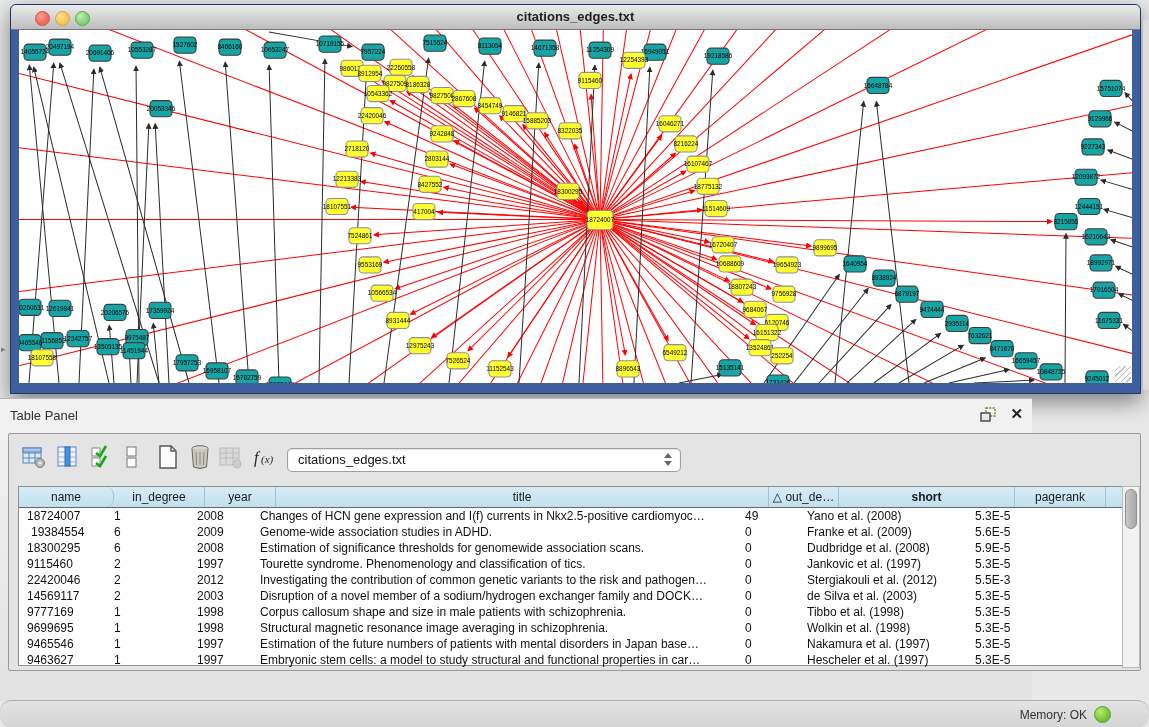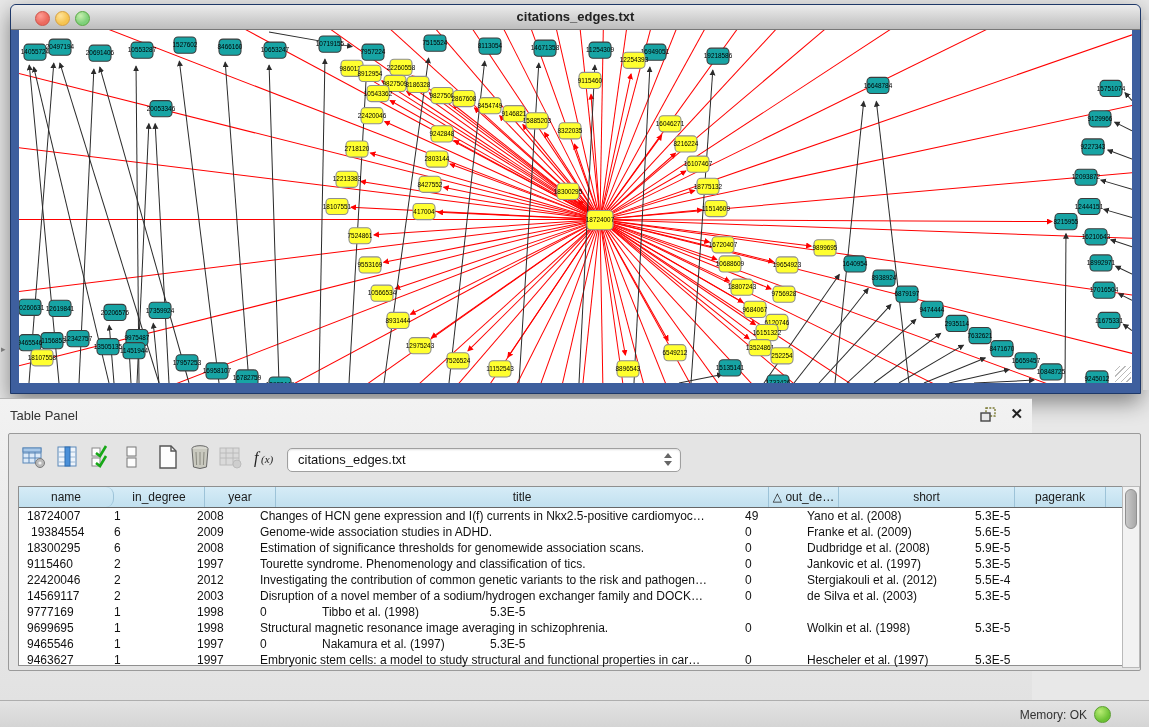--- a/index.html
+++ b/index.html
@@ -62,21 +62,21 @@
   
   #tabs{position:absolute;left:0;top:273px;width:100%;height:26px;text-align:center;}
   #tab-group{display:inline-flex;border:1px solid #a5a5a5;border-radius:4px;overflow:hidden;
     box-shadow:0 1px 0 rgba(255,255,255,.7);}
   .tab{padding:3px 14px;font-size:12.5px;font-weight:bold;color:#222;
     background:linear-gradient(#fdfdfd,#ededed);border-right:1px solid #b0b0b0;}
   .tab:last-child{border-right:none;}
   .tab.sel{background:linear-gradient(#8d8d8d,#6f6f6f);color:#f2f2f2;text-shadow:0 -1px 0 rgba(0,0,0,.3);}
   
   #statusbar{position:absolute;left:0;top:700px;width:1149px;height:27px;
-    background:linear-gradient(#e3e3e3,#d4d4d4);border-top:1px solid #aeaeae;}
+    background:linear-gradient(#e3e3e3,#d4d4d4);border-top:1px solid #aeaeae;border-radius:12px;}
   #mem-label{position:absolute;right:62px;top:7px;font-size:12px;color:#333;}
   #mem-dot{position:absolute;right:38px;top:5px;width:15px;height:15px;border-radius:50%;
     background:radial-gradient(circle at 35% 30%,#b8ec74,#6cc234 65%);border:1px solid #5a9e2f;}
   svg{overflow:hidden;}
 </style>
 </head>
 <body>
 
 <div id="net-window">
   <div id="net-titlebar">
@@ -522,21 +522,21 @@
       </div>
     </div>
 
     <div id="tbl">
       <div id="tbl-head">
           <div class="th" style="width: 95px; border-radius: 8px;">name</div>
           <div class="th" style="width: 91px;">in_degree</div>
           <div class="th" style="width: 71px;">year</div>
           <div class="th" style="width: 493px;">title</div>
           <div class="th" style="width: 70px;">△ out_de…</div>
-          <div class="th" style="width: 176px;">short</div>
+          <div class="th" style="width: 176px; font-weight: bold;">short</div>
           <div class="th" style="width: 91px;">pagerank</div>
         </div>
       <div id="tbl-rows">
           <div class="tr">
             <div class="td" style="width: 87px;">18724007</div>
             <div class="td" style="width: 83px;">1</div>
             <div class="td" style="width: 63px;">2008</div>
             <div class="td" style="width: 485px;">Changes of HCN gene expression and I(f) currents in Nkx2.5-positive cardiomyoc…</div>
             <div class="td" style="width: 62px;">49</div>
             <div class="td" style="width: 168px;">Yano et al. (2008)</div>
@@ -569,52 +569,54 @@
             <div class="td" style="width: 168px;">Jankovic et al. (1997)</div>
             <div class="td" style="width: 83px;">5.3E-5</div>
           </div>
           <div class="tr">
             <div class="td" style="width: 87px;">22420046</div>
             <div class="td" style="width: 83px;">2</div>
             <div class="td" style="width: 63px;">2012</div>
             <div class="td" style="width: 485px;">Investigating the contribution of common genetic variants to the risk and pathogen…</div>
             <div class="td" style="width: 62px;">0</div>
             <div class="td" style="width: 168px;">Stergiakouli et al. (2012)</div>
-            <div class="td" style="width: 83px;">5.5E-4</div>
+            <div class="td" style="width: 83px;">5.5E-3</div>
           </div>
           <div class="tr">
             <div class="td" style="width: 87px;">14569117</div>
             <div class="td" style="width: 83px;">2</div>
             <div class="td" style="width: 63px;">2003</div>
             <div class="td" style="width: 485px;">Disruption of a novel member of a sodium/hydrogen exchanger family and DOCK…</div>
             <div class="td" style="width: 62px;">0</div>
             <div class="td" style="width: 168px;">de Silva et al. (2003)</div>
             <div class="td" style="width: 83px;">5.3E-5</div>
           </div>
           <div class="tr">
             <div class="td" style="width: 87px;">9777169</div>
             <div class="td" style="width: 83px;">1</div>
             <div class="td" style="width: 63px;">1998</div>
+            <div class="td" style="width: 485px;">Corpus callosum shape and size in male patients with schizophrenia.</div>
             <div class="td" style="width: 62px;">0</div>
             <div class="td" style="width: 168px;">Tibbo et al. (1998)</div>
             <div class="td" style="width: 83px;">5.3E-5</div>
           </div>
           <div class="tr">
             <div class="td" style="width: 87px;">9699695</div>
             <div class="td" style="width: 83px;">1</div>
             <div class="td" style="width: 63px;">1998</div>
             <div class="td" style="width: 485px;">Structural magnetic resonance image averaging in schizophrenia.</div>
             <div class="td" style="width: 62px;">0</div>
             <div class="td" style="width: 168px;">Wolkin et al. (1998)</div>
             <div class="td" style="width: 83px;">5.3E-5</div>
           </div>
           <div class="tr">
             <div class="td" style="width: 87px;">9465546</div>
             <div class="td" style="width: 83px;">1</div>
             <div class="td" style="width: 63px;">1997</div>
+            <div class="td" style="width: 485px;">Estimation of the future numbers of patients with mental disorders in Japan base…</div>
             <div class="td" style="width: 62px;">0</div>
             <div class="td" style="width: 168px;">Nakamura et al. (1997)</div>
             <div class="td" style="width: 83px;">5.3E-5</div>
           </div>
           <div class="tr">
             <div class="td" style="width: 87px;">9463627</div>
             <div class="td" style="width: 83px;">1</div>
             <div class="td" style="width: 63px;">1997</div>
             <div class="td" style="width: 485px;">Embryonic stem cells: a model to study structural and functional properties in car…</div>
             <div class="td" style="width: 62px;">0</div>

